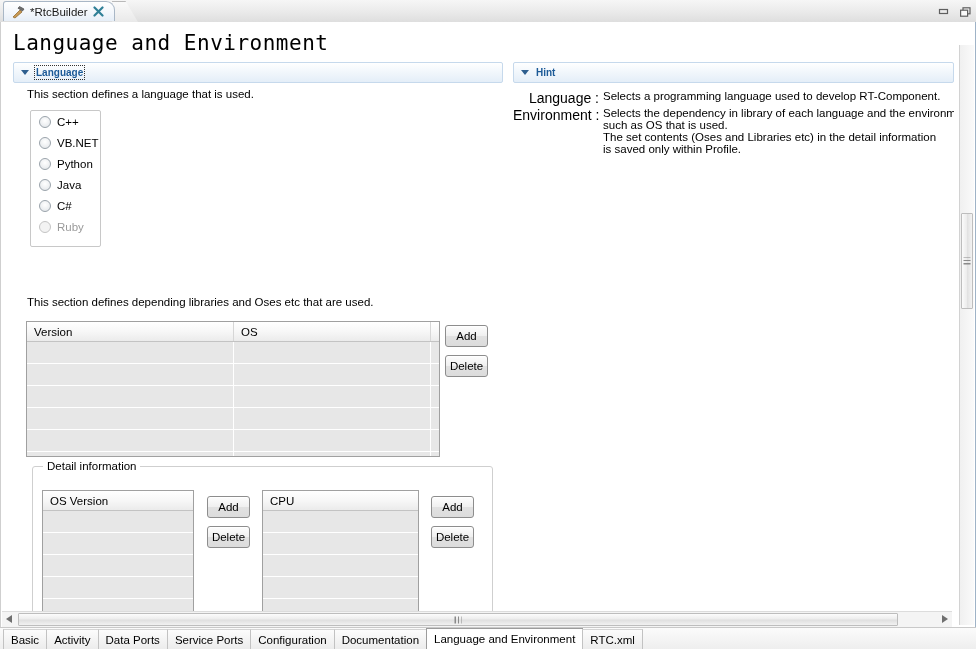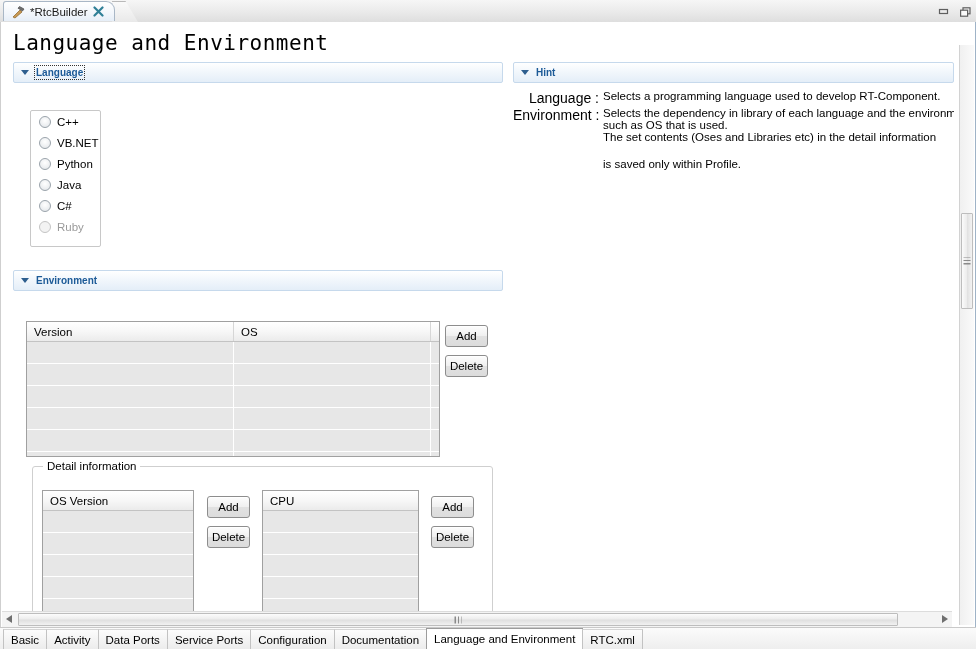--- a/index.html
+++ b/index.html
@@ -342,20 +342,21 @@
   <div class="page">
 
     <div class="page-title">Language and Environment</div>
 
     <div class="vdivider"></div>
 
     <div class="section-bar" style="left:12px; top:40px; width:490px;">
       <span class="twistie"></span>
       <span class="section-title focused">Language</span>
     </div>
+    <div class="section-desc" style="left:26px; top:66px;">This section defines a language that is used.</div>
 
     <div class="radio-box" style="left:29px; top:88px; width:71px; height:137px;">
       <div class="radio-row">
         <span class="radio-dot"></span>
         <span>C++</span>
       </div>
       <div class="radio-row">
         <span class="radio-dot"></span>
         <span>VB.NET</span>
       </div>
@@ -370,24 +371,21 @@
       <div class="radio-row">
         <span class="radio-dot"></span>
         <span>C#</span>
       </div>
       <div class="radio-row disabled">
         <span class="radio-dot"></span>
         <span>Ruby</span>
       </div>
     </div>
 
-    <div class="section-bar" style="left:12px; top:248px; width:490px;">
-      <span class="twistie"></span>
-      <span class="section-title">Environment</span>
-    </div>
+    <div class="section-desc" style="left:26px; top:274px;">This section defines depending libraries and Oses etc that are used.</div>
 
     <div class="tbl" style="left:25px; top:299px; width:414px; height:136px;">
       <div class="tbl-head">
         <div class="th" style="width:207px;">Version</div>
         <div class="th" style="width:197px;">OS</div>
       </div>
       <div class="tbl-body">
         <div class="tr">
           <div class="td" style="width:207px;"></div>
           <div class="td" style="width:197px;"></div>
@@ -483,21 +481,21 @@
       <div class="hint-row">
         <span class="hint-label">Language :</span>
         <span class="hint-text">Selects a programming language used to develop RT-Component.</span>
       </div>
       <div class="hint-row">
         <span class="hint-label">Environment :</span>
         <span>
           <span class="hint-cont" style="display:block;">Selects the dependency in library of each language and the environm</span>
           <span class="hint-cont" style="display:block;">such as OS that is used.</span>
           <span class="hint-cont" style="display:block;">The set contents (Oses and Libraries etc) in the detail information</span>
-          <span class="hint-cont" style="display:block;margin-top:15px;">is saved only within Profile.</span>
+          <span class="hint-cont" style="display:block;">is saved only within Profile.</span>
         </span>
       </div>
     </div>
 
     <div class="vscroll">
       <div class="vthumb">
         <span class="grip-v"></span>
       </div>
     </div>
 

